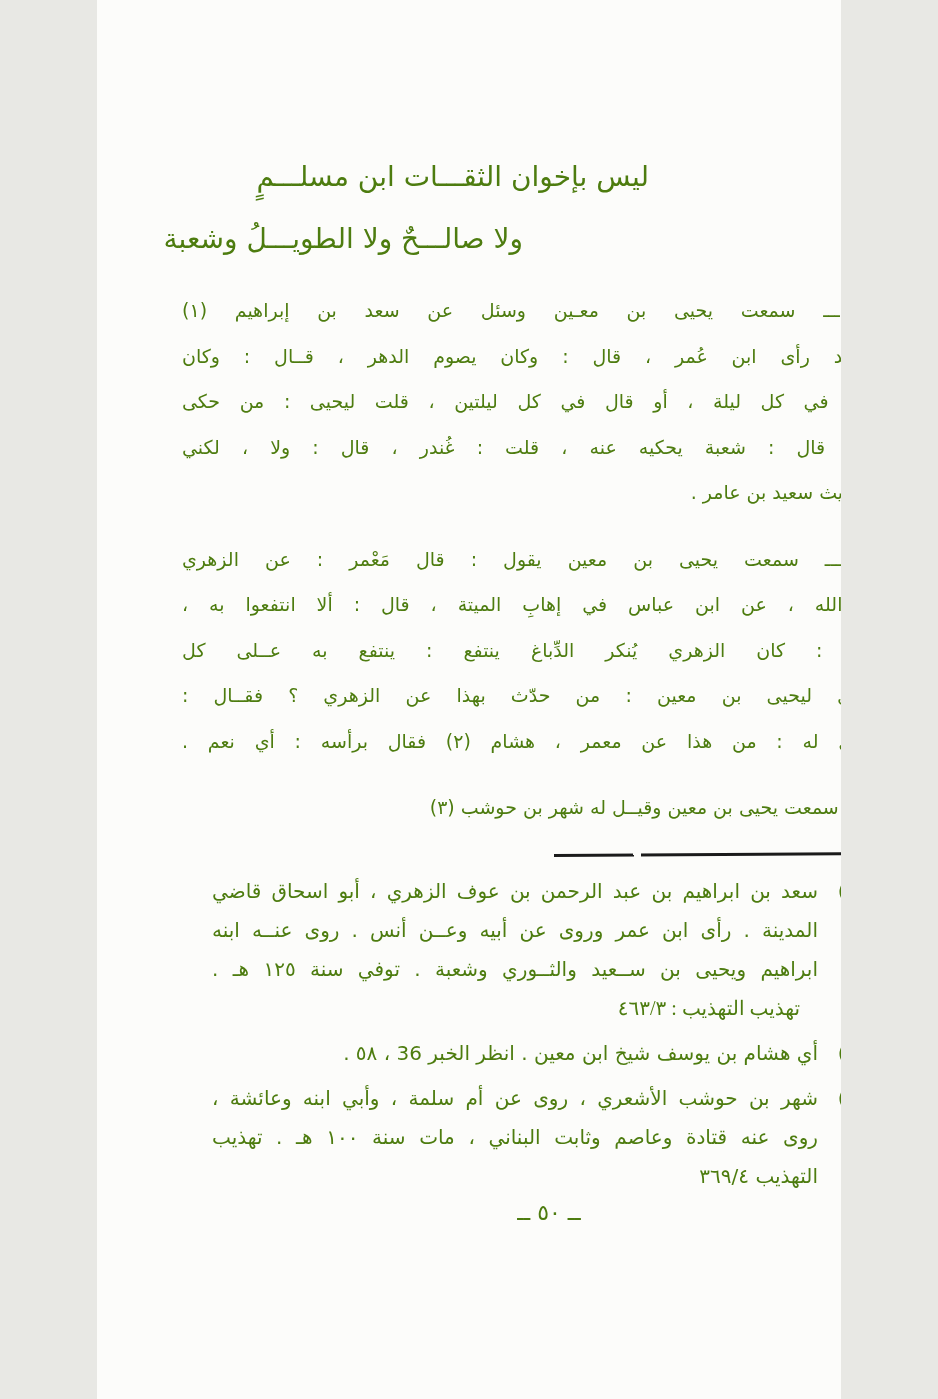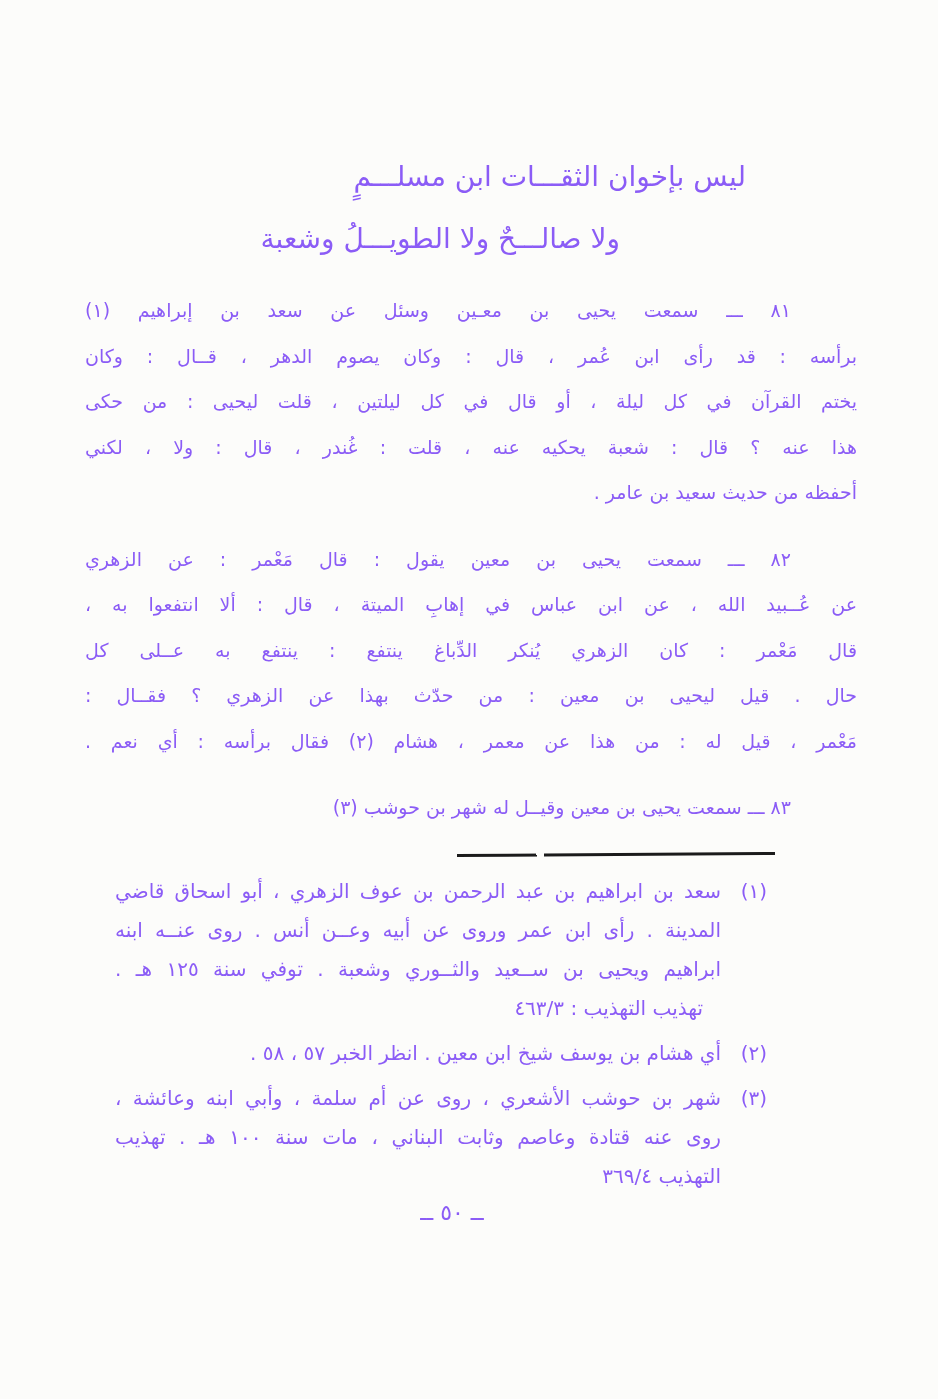--- a/index.html
+++ b/index.html
@@ -2,27 +2,27 @@
 <html lang="ar"><head>
 <meta charset="utf-8">
 <style>
   html, body {
     margin: 0;
     padding: 0;
     background: #e8e8e4;
   }
   .page {
     position: relative;
-    width: 938px;
+    width: 744px;
     height: 1399px;
     margin: 0 auto;
     background: #fcfcfa;
     overflow: hidden;
     font-family: "DejaVu Sans", sans-serif;
-    color: #8b5cf6;
+    color: #4d7c0f;
     direction: rtl;
   }
   
   .verse {
     position: absolute;
     direction: rtl;
     white-space: nowrap;
     font-size: 28px;
     letter-spacing: 0px;
   }
@@ -74,21 +74,21 @@
     width: 46px;
     flex: 0 0 46px;
     line-height: 39px;
     text-align: right;
   }
   .fn-body { flex: 1 1 auto; min-width: 0; }
   .fn-body .ln {
     line-height: 39px;
     min-height: 39px;
   }
-  .fn-body .ln.small-ind { padding-right: 18px; }
+  .fn-body .ln.small-ind { padding-right: 18px; font-family: Liberation Serif, serif; }
 
   
   .page-number {
     position: absolute;
     top: 1200px;
     left: 0;
     width: 938px;
     box-sizing: border-box;
     padding-right: 34px;
     text-align: center;
@@ -138,21 +138,21 @@
         <div class="ln jl">سعد بن ابراهيم بن عبد الرحمن بن عوف الزهري ، أبو اسحاق قاضي</div>
         <div class="ln jl">المدينة . رأى ابن عمر وروى عن أبيه وعــن أنس . روى عنــه ابنه</div>
         <div class="ln jl">ابراهيم ويحيى بن ســعيد والثــوري وشعبة . توفي سنة ١٢٥ هـ .</div>
         <div class="ln rl small-ind">تهذيب التهذيب : ٤٦٣/٣</div>
       </div>
     </div>
 
     <div class="fn">
       <div class="fn-marker">(٢)</div>
       <div class="fn-body">
-        <div class="ln rl">أي هشام بن يوسف شيخ ابن معين . انظر الخبر ٥٧ ، ٥٨ .</div>
+        <div class="ln rl">أي هشام بن يوسف شيخ ابن معين . انظر الخبر 36 ، ٥٨ .</div>
       </div>
     </div>
 
     <div class="fn">
       <div class="fn-marker">(٣)</div>
       <div class="fn-body">
         <div class="ln jl">شهر بن حوشب الأشعري ، روى عن أم سلمة ، وأبي ابنه وعائشة ،</div>
         <div class="ln jl">روى عنه قتادة وعاصم وثابت البناني ، مات سنة ١٠٠ هـ . تهذيب</div>
         <div class="ln rl">التهذيب ٣٦٩/٤</div>
       </div>

